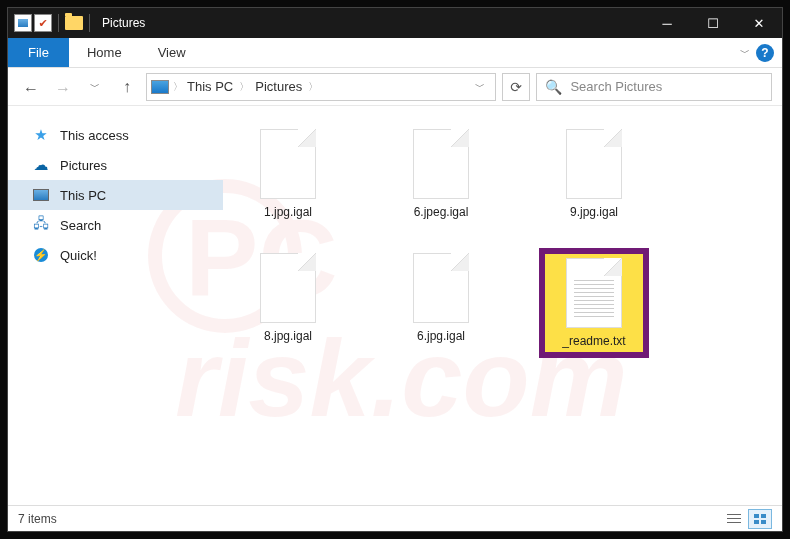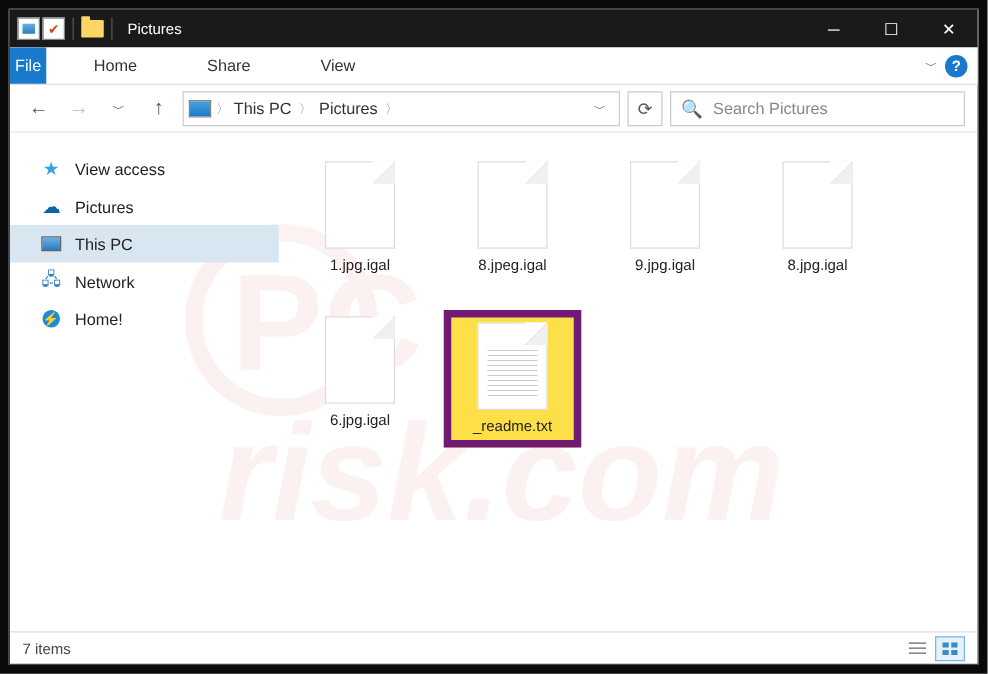--- a/index.html
+++ b/index.html
@@ -13,22 +13,22 @@
 .tb-icon { width: 18px; height: 18px; display: flex; align-items: center; justify-content: center; font-size: 11px; }
 .tb-sep { width: 1px; height: 18px; background: #555; margin: 0 4px; }
 .tb-folder { width: 18px; height: 14px; background: #ffd666; border-radius: 1px; position: relative; }
 .tb-folder::before { content: ""; position: absolute; top: -3px; left: 0; width: 7px; height: 3px; background: #ffd666; border-radius: 1px 1px 0 0; }
 .titlebar-title { margin-left: 8px; font-size: 12px; color: #fff; }
 .titlebar-controls { margin-left: auto; display: flex; height: 100%; }
 .tb-ctrl { width: 46px; height: 100%; display: flex; align-items: center; justify-content: center; color: #fff; font-size: 13px; }
 
 
 .ribbon { height: 30px; background: #fff; border-bottom: 1px solid #e0e0e0; display: flex; align-items: stretch; }
-.file-tab { background: #1979ca; color: #fff; padding: 0 4px; display: flex; align-items: center; font-size: 13px; }
-.ribbon-tab { padding: 0 18px; display: flex; align-items: center; font-size: 13px; color: #333; margin-left: 20px; }
+.file-tab { background: #1979ca; color: #fff; padding: 0 20px; display: flex; align-items: center; font-size: 13px; }
+.ribbon-tab { padding: 0 18px; display: flex; align-items: center; font-size: 13px; color: #333; }
 .ribbon-right { margin-left: auto; display: flex; align-items: center; padding-right: 8px; gap: 6px; }
 .chev { font-size: 10px; color: #666; }
 .help-icon { width: 18px; height: 18px; border-radius: 50%; background: #1979ca; color: #fff; display: flex; align-items: center; justify-content: center; font-size: 12px; font-weight: bold; }
 
 
 .navbar { height: 38px; display: flex; align-items: center; padding: 0 10px; gap: 6px; border-bottom: 1px solid #e8e8e8; }
 .nav-btn { width: 26px; height: 26px; display: flex; align-items: center; justify-content: center; color: #555; font-size: 16px; }
 .nav-btn.disabled { color: #bbb; }
 .address { flex: 1; height: 28px; border: 1px solid #ccc; display: flex; align-items: center; padding: 0 4px; gap: 4px; }
 .addr-icon { width: 18px; height: 14px; background: linear-gradient(#4aa3df,#1979ca); border: 1px solid #888; }
@@ -44,21 +44,21 @@
 
 .watermark { position: absolute; inset: 0; display: flex; align-items: center; justify-content: center; pointer-events: none; z-index: 0; }
 .watermark svg { opacity: 0.05; }
 
 .sidebar { width: 215px; padding: 14px 0; position: relative; z-index: 1; }
 .side-item { height: 30px; display: flex; align-items: center; padding-left: 24px; gap: 10px; font-size: 13px; color: #222; }
 .side-item.selected { background: #d8e6f2; }
 .side-ico { width: 18px; height: 16px; display: flex; align-items: center; justify-content: center; }
 
 .content { flex: 1; padding: 18px 10px; position: relative; z-index: 1; }
-.file-grid { display: flex; flex-wrap: wrap; gap: 24px 12px; }
+.file-grid { display: flex; flex-wrap: wrap; gap: 24px 43px; }
 .file-item { width: 110px; display: flex; flex-direction: column; align-items: center; gap: 6px; padding: 4px; border: 1px solid transparent; }
 .file-item.selected { background: #fde047; border: 6px solid #701a75; }
 .file-icon { width: 56px; height: 70px; position: relative; }
 .file-page { position: absolute; inset: 0; background: #fff; border: 1px solid #ddd; }
 .file-fold { position: absolute; top: 0; right: 0; width: 18px; height: 18px; background: linear-gradient(135deg, transparent 49%, #ddd 50%, #f0f0f0 51%); }
 .file-fold::after { content: ""; position: absolute; top: 0; right: 0; width: 18px; height: 18px; background: linear-gradient(135deg, #fff 48%, transparent 49%); }
 .txt-lines { position: absolute; top: 22px; left: 8px; right: 8px; bottom: 8px; background: repeating-linear-gradient(to bottom, #ccc 0, #ccc 1px, transparent 1px, transparent 4px); }
 .file-label { font-size: 12px; color: #222; text-align: center; word-break: break-all; }
 
 
@@ -94,21 +94,20 @@
     <div class="titlebar-controls">
       <div class="tb-ctrl">─</div>
       <div class="tb-ctrl">☐</div>
       <div class="tb-ctrl tb-close">✕</div>
     </div>
   </div>
 
   <div class="ribbon">
     <div class="file-tab">File</div>
     <div class="ribbon-tab">Home</div>
-    <div class="ribbon-tab">Share</div>
     <div class="ribbon-tab">View</div>
     <div class="ribbon-right">
       <span class="chev">﹀</span>
       <div class="help-icon">?</div>
     </div>
   </div>
 
   <div class="navbar">
     <div class="nav-btn">←</div>
     <div class="nav-btn disabled">→</div>
@@ -139,63 +138,63 @@
         <text x="40" y="260" font-size="110" font-weight="bold" fill="#c00" font-family="Arial" font-style="italic">risk.com</text>
         <circle cx="90" cy="100" r="70" fill="none" stroke="#c00" stroke-width="14"></circle>
       </svg>
     </div>
 
     <div class="sidebar" id="sidebar">
         <div class="side-item">
           <div class="side-ico">
             <span class="ico-star">★</span>
           </div>
-          <span>View access</span>
+          <span>This access</span>
         </div>
         <div class="side-item">
           <div class="side-ico">
             <span class="ico-cloud">☁</span>
           </div>
           <span>Pictures</span>
         </div>
         <div class="side-item selected">
           <div class="side-ico">
             <div class="ico-pc"></div>
           </div>
           <span>This PC</span>
         </div>
         <div class="side-item">
           <div class="side-ico">
             <span class="ico-net">🖧</span>
           </div>
-          <span>Network</span>
+          <span>Search</span>
         </div>
         <div class="side-item">
           <div class="side-ico">
             <div class="ico-catch">⚡</div>
           </div>
-          <span>Home!</span>
+          <span>Quick!</span>
         </div>
       </div>
 
     <div class="content">
       <div class="file-grid" id="file-grid">
           <div class="file-item">
             <div class="file-icon">
               <div class="file-page"></div>
               <div class="file-fold"></div>
             </div>
             <div class="file-label">1.jpg.igal</div>
           </div>
           <div class="file-item">
             <div class="file-icon">
               <div class="file-page"></div>
               <div class="file-fold"></div>
             </div>
-            <div class="file-label">8.jpeg.igal</div>
+            <div class="file-label">6.jpeg.igal</div>
           </div>
           <div class="file-item">
             <div class="file-icon">
               <div class="file-page"></div>
               <div class="file-fold"></div>
             </div>
             <div class="file-label">9.jpg.igal</div>
           </div>
           <div class="file-item">
             <div class="file-icon">

